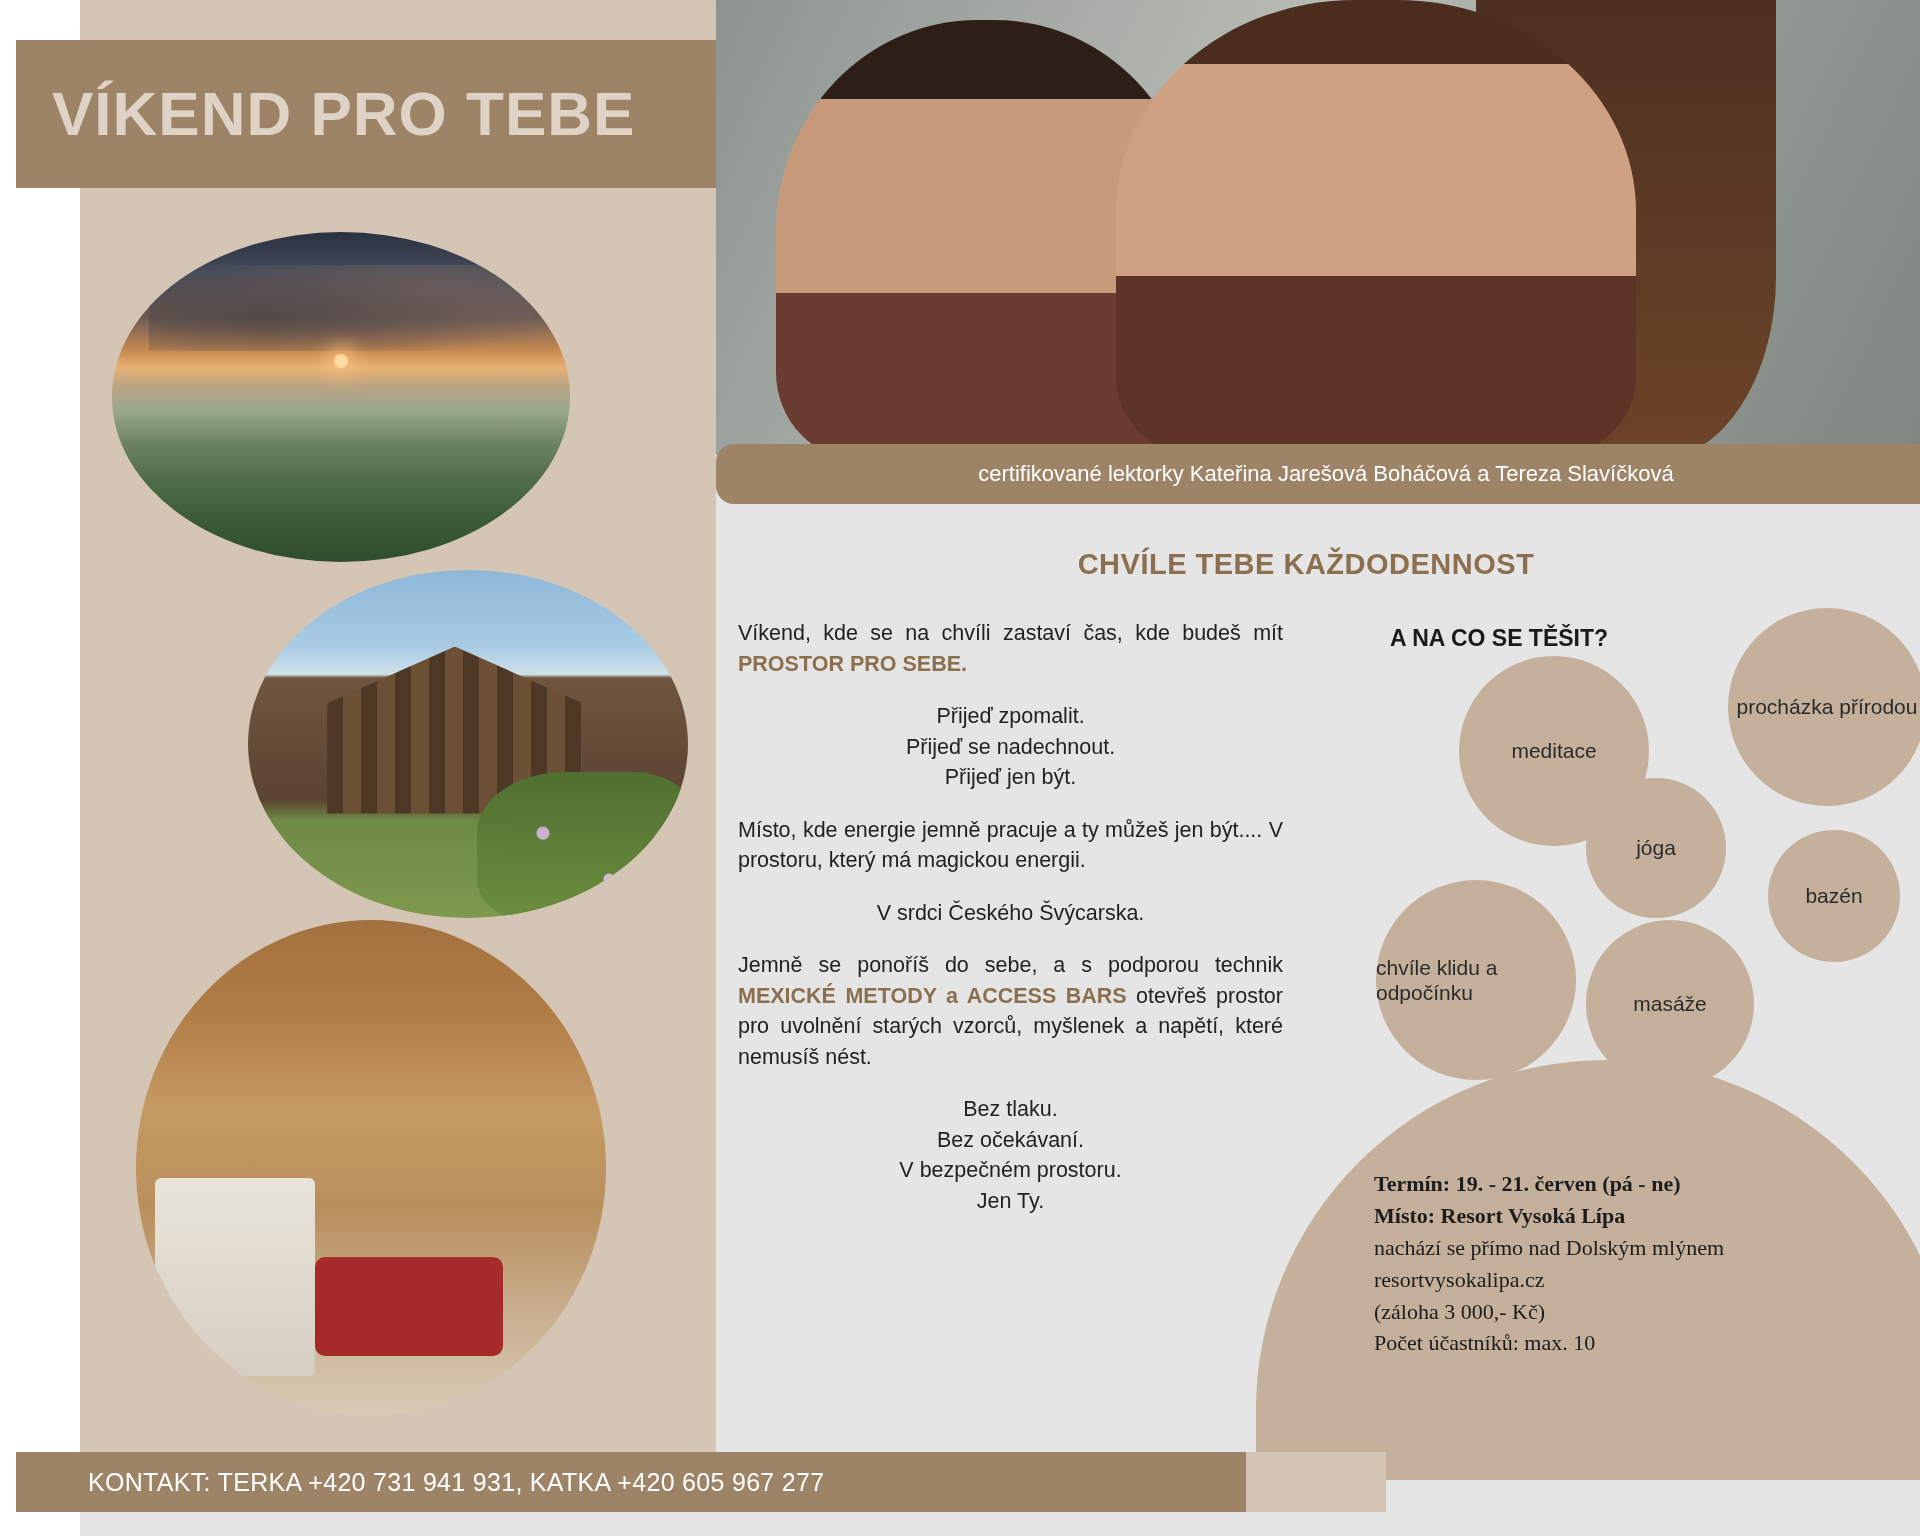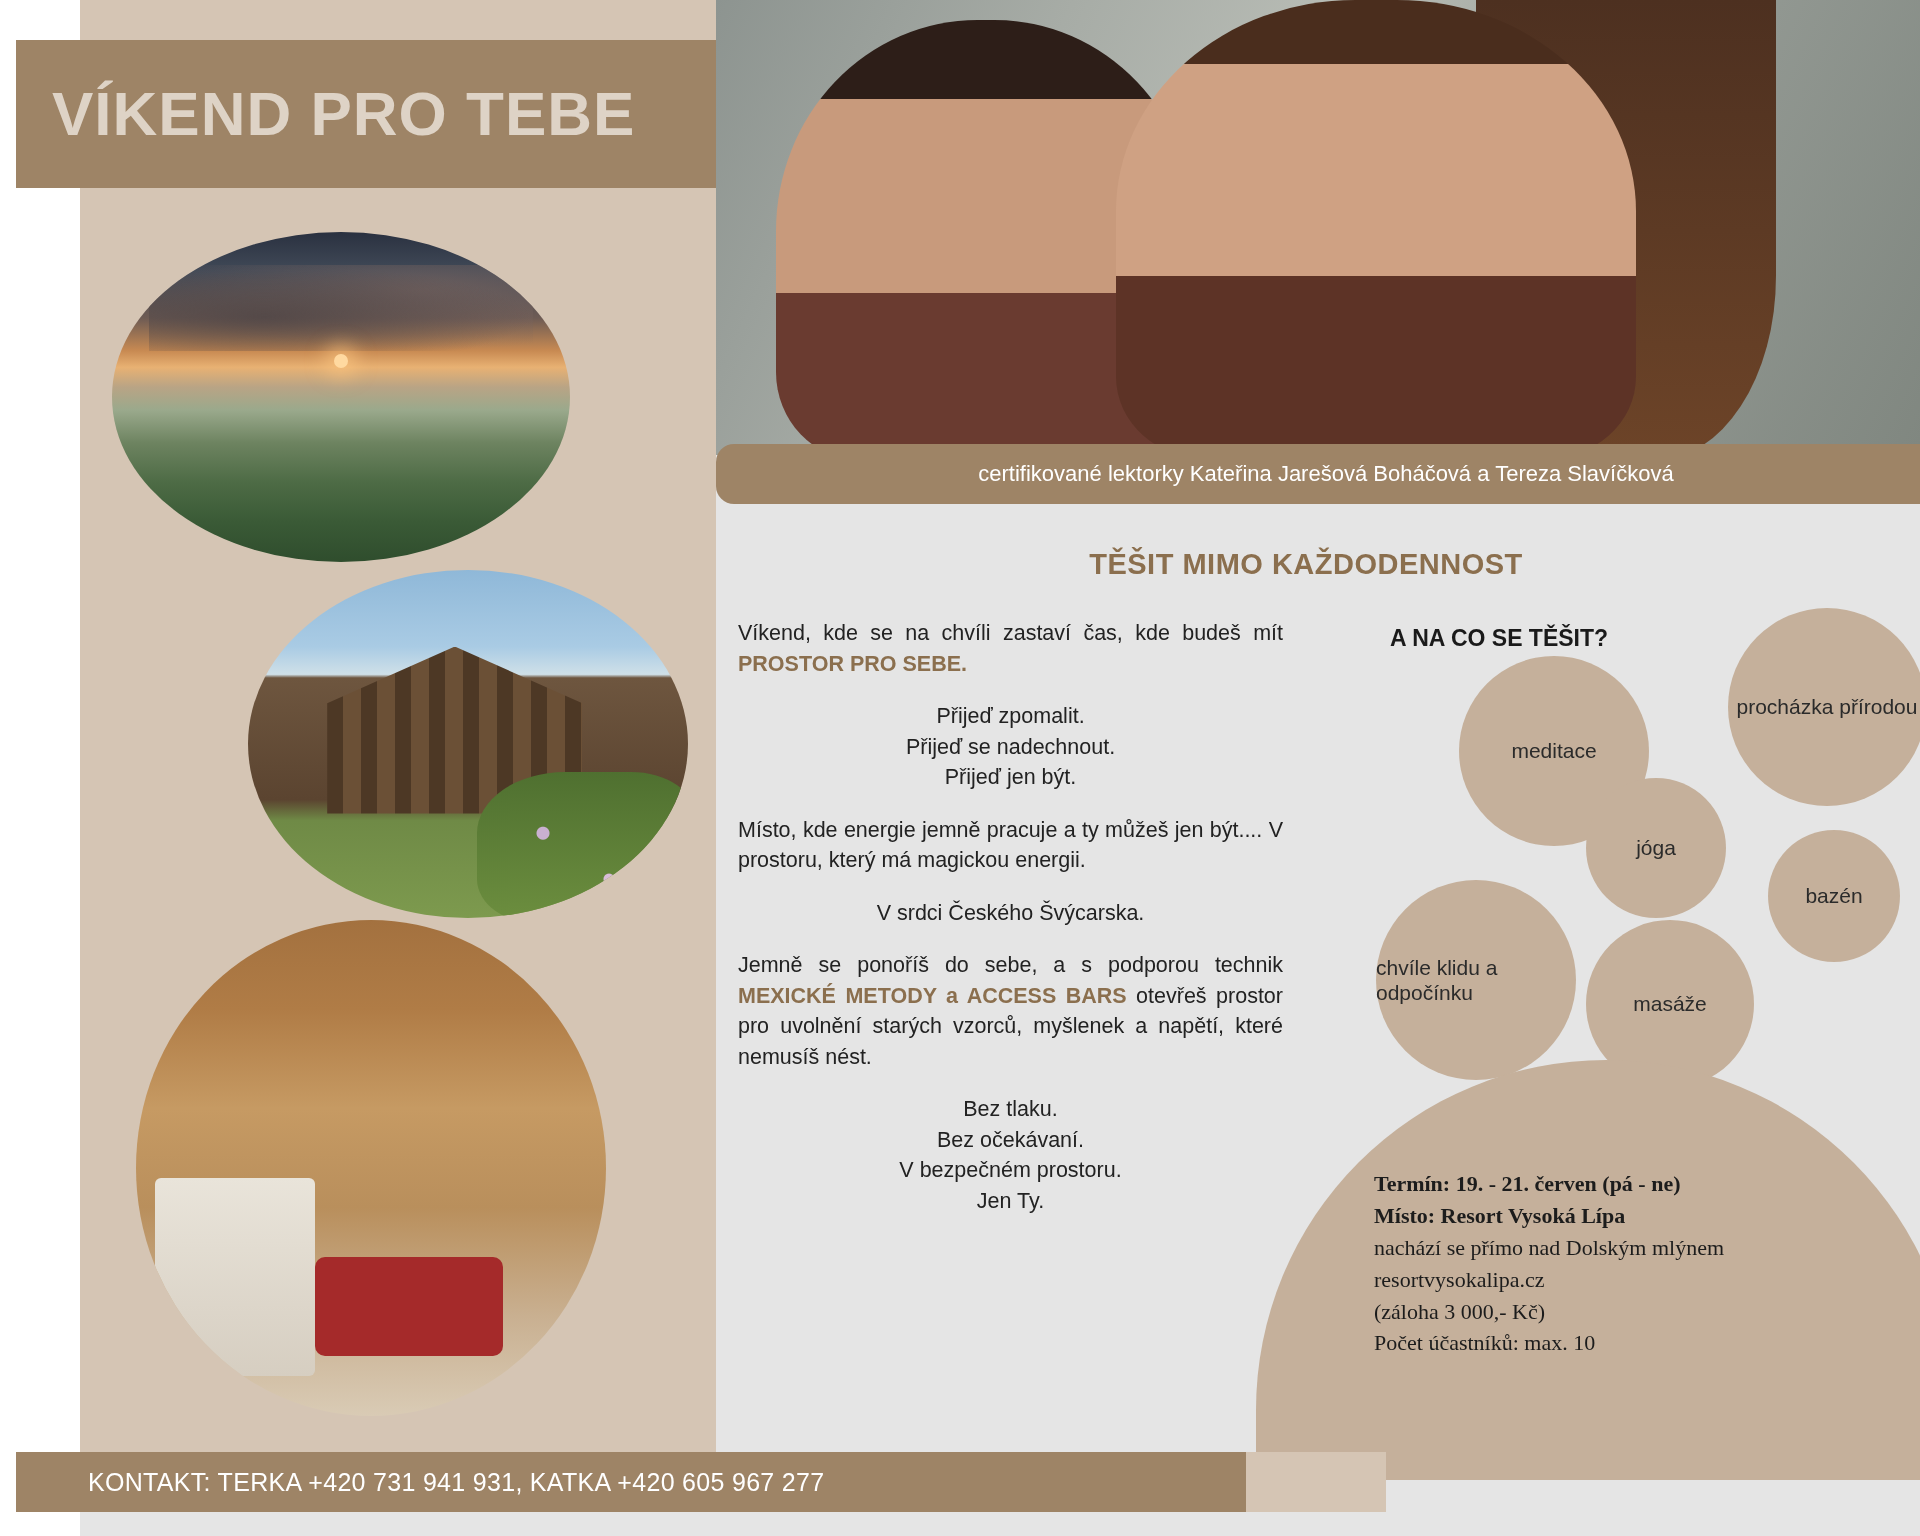--- a/index.html
+++ b/index.html
@@ -328,21 +328,21 @@
 
   <div class="hero-photo">
     <div class="wall"></div>
     <div class="woman-left"></div>
     <div class="hair-right"></div>
     <div class="woman-right"></div>
   </div>
 
   <div class="hero-caption">certifikované lektorky Kateřina Jarešová Boháčová a Tereza Slavíčková</div>
 
-  <div class="main-heading">TĚŠIT MIMO KAŽDODENNOST</div>
+  <div class="main-heading">CHVÍLE TEBE KAŽDODENNOST</div>
 
   <div class="body-col">
     <p>
       <span>Víkend, kde se na chvíli zastaví čas, kde budeš mít </span><span class="strong-brown">PROSTOR PRO SEBE.</span>
     </p>
     <p class="lines">
       <span>Přijeď zpomalit.</span><br>
       <span>Přijeď se nadechnout.</span><br>
       <span>Přijeď jen být.</span>
     </p>

